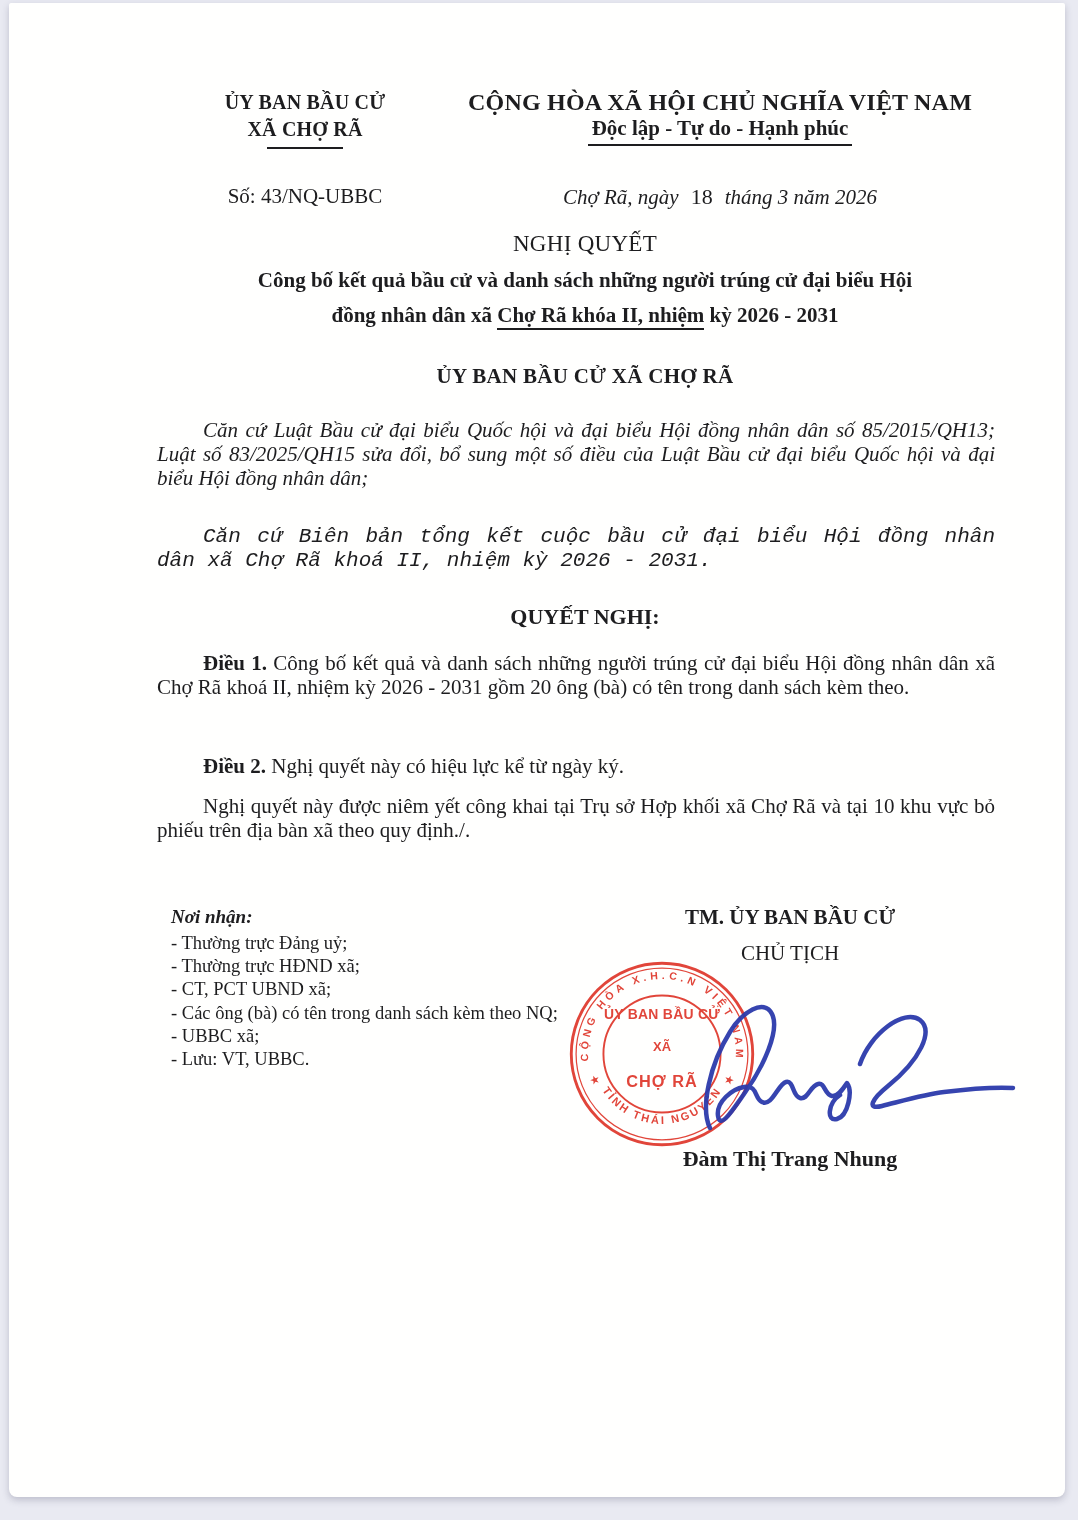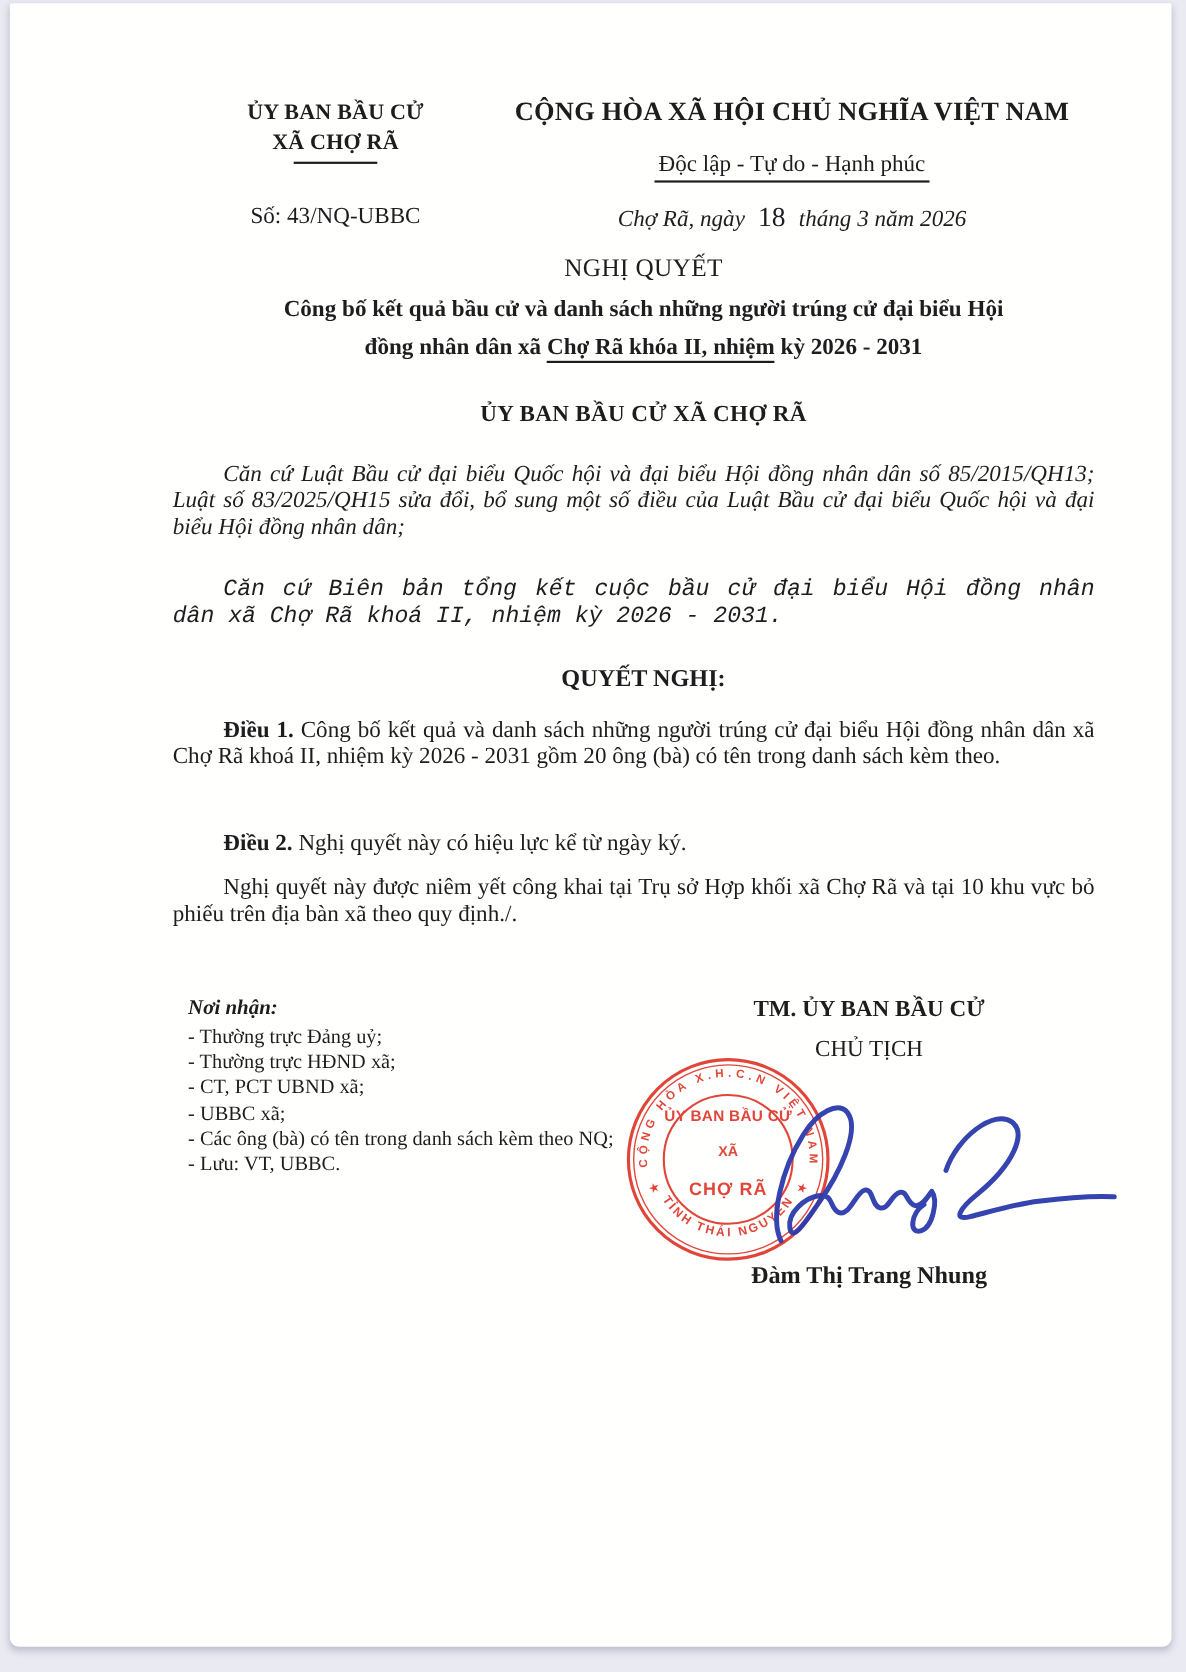--- a/index.html
+++ b/index.html
@@ -27,24 +27,24 @@
   .center{text-align:center;}
   .bold{font-weight:bold;}
 
   
   .hdr-left{left:161px; top:86px; width:270px;}
   .hdr-left .org{font-size:20px; font-weight:bold; line-height:27px; letter-spacing:.2px;}
   .hdr-underline{width:76px; height:2px; background:var(--text-ink); margin:4px auto 0;}
   .doc-number{left:161px; top:181px; width:270px; font-size:21px;}
   .hdr-right{left:451px; top:86px; width:520px;}
   .nation{font-size:24px; font-weight:bold; letter-spacing:.2px;}
-  .motto{display:inline-block; font-size:21px; font-weight:normal; margin-top:20px;
+  .motto{display:inline-block; font-size:21px; font-weight:bold; margin-top:0;
          padding:0 4px 3px; border-bottom:2px solid var(--text-ink);}
   .dateline{left:451px; top:181px; width:520px; font-size:21px; font-style:italic;}
-  .dateline .day{font-style:normal; margin:0 12px; font-size:25px;text-align:center;}
+  .dateline .day{font-style:normal; margin:0 12px; font-size:22px;text-align:center;}
 
   
   .title-block{left:141px; top:228px; width:870px;}
   .doc-title{font-size:23px; font-weight:normal; letter-spacing:.3px;}
   .doc-subtitle{font-size:21px; font-weight:bold; line-height:35px; margin-top:6px;}
   .u-span{border-bottom:2px solid var(--text-ink); padding-bottom:1px;}
   .authority{left:141px; top:361px; width:870px; font-size:21px; font-weight:bold; letter-spacing:.3px;}
 
   
   .para{left:148px; width:838px; font-size:21px; line-height:24px;
@@ -115,22 +115,22 @@
   <div class="abs resolves center">QUYẾT NGHỊ:</div>
   <div class="abs para article-1"><span class="bold">Điều 1.</span><span> Công bố kết quả và danh sách những người trúng cử đại biểu Hội đồng nhân dân xã Chợ Rã khoá II, nhiệm kỳ 2026 - 2031 gồm 20 ông (bà) có tên trong danh sách kèm theo.</span></div>
   <div class="abs para article-2"><span class="bold">Điều 2.</span><span> Nghị quyết này có hiệu lực kể từ ngày ký.</span></div>
   <div class="abs para closing">Nghị quyết này được niêm yết công khai tại Trụ sở Hợp khối xã Chợ Rã và tại 10 khu vực bỏ phiếu trên địa bàn xã theo quy định./.</div>
 
   <div class="abs recipients">
     <div class="recipients-heading">Nơi nhận:</div>
     <div class="recipient-item">- Thường trực Đảng uỷ;</div>
     <div class="recipient-item">- Thường trực HĐND xã;</div>
     <div class="recipient-item">- CT, PCT UBND xã;</div>
+    <div class="recipient-item">- Các ông (bà) có tên trong danh sách kèm theo NQ;</div>
     <div class="recipient-item">- UBBC xã;</div>
-    <div class="recipient-item">- Các ông (bà) có tên trong danh sách kèm theo NQ;</div>
     <div class="recipient-item">- Lưu: VT, UBBC.</div>
   </div>
 
   <div class="abs sign-org center">TM. ỦY BAN BẦU CỬ</div>
   <div class="abs sign-title center">CHỦ TỊCH</div>
 
   <svg class="abs stamp" viewBox="0 0 200 200">
     <defs>
       <path id="arcTop" d="M 30.5,132 A 77,77 0 1 1 169.5,132"></path>
       <path id="arcBot" d="M 34,131 A 73,73 0 0 0 166,131"></path>

